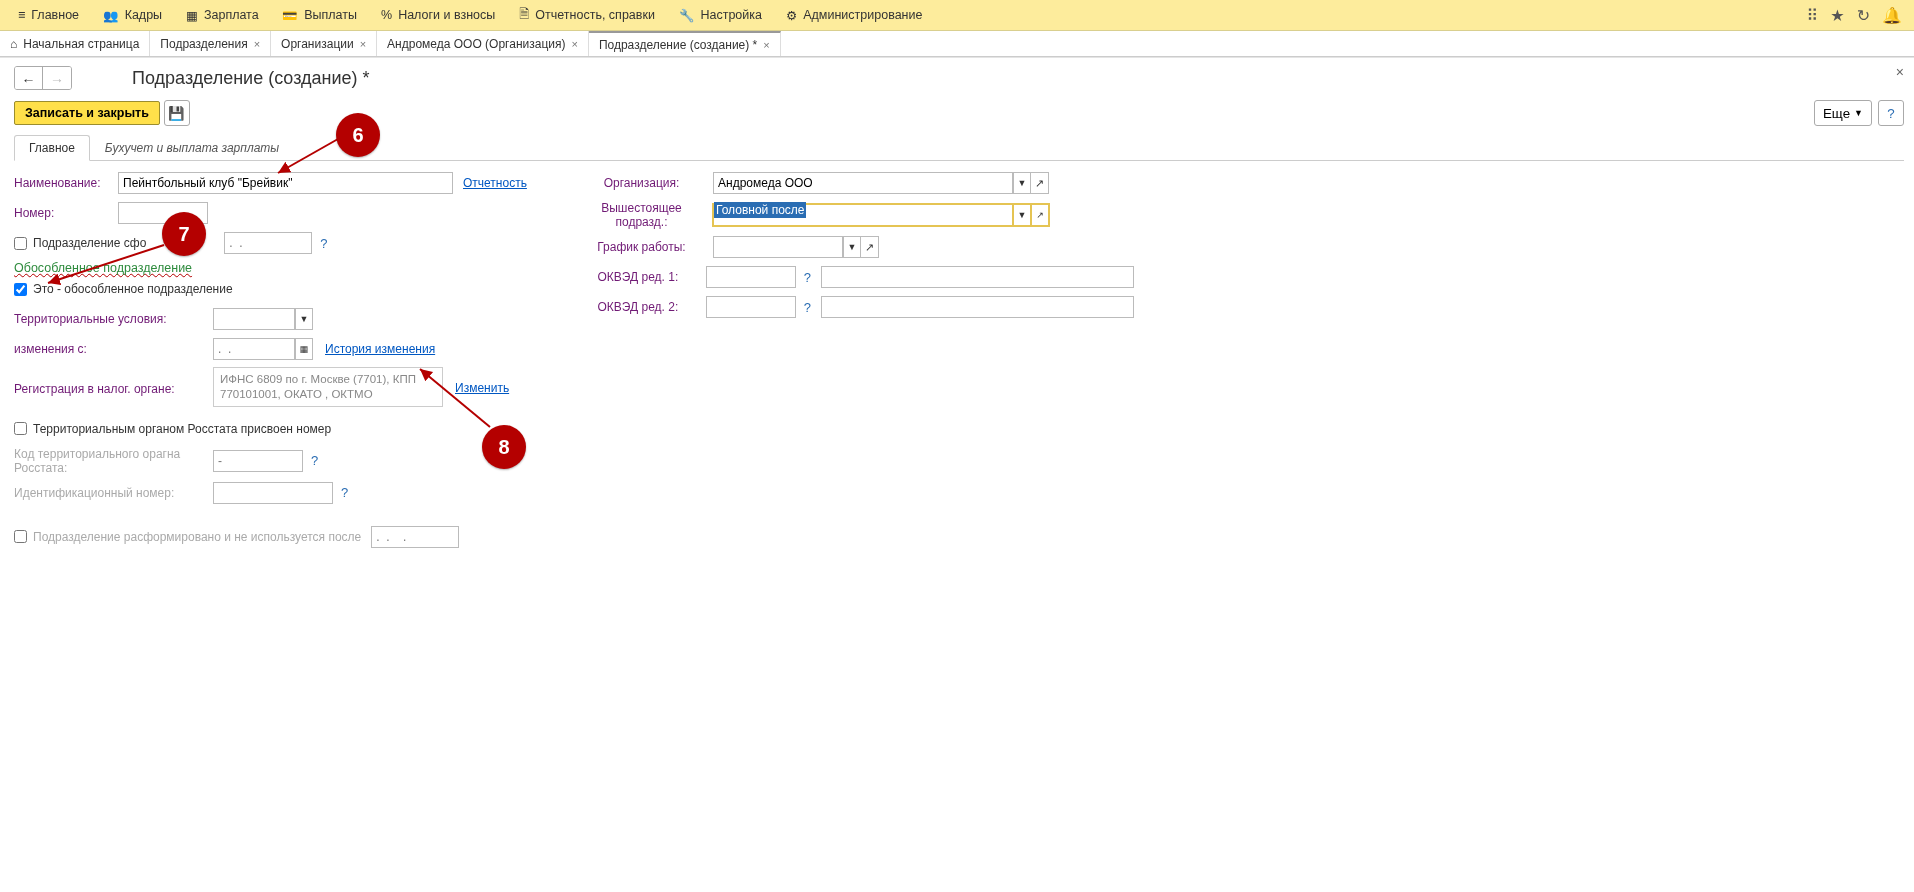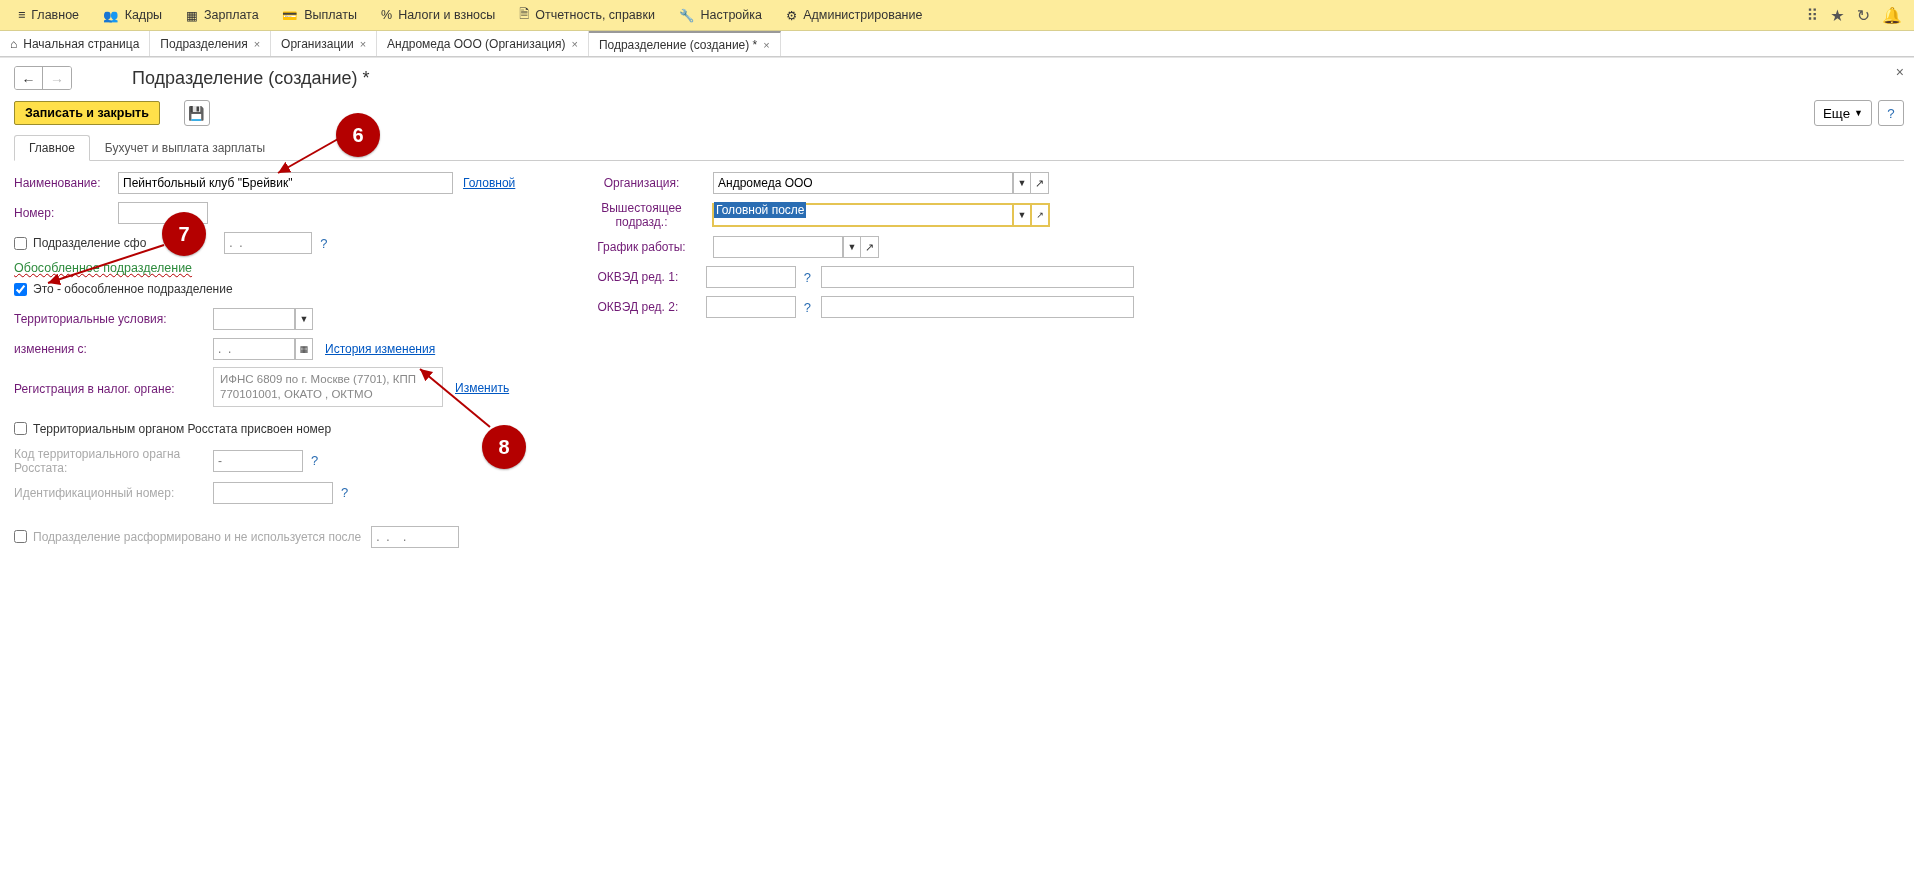--- a/index.html
+++ b/index.html
@@ -18,30 +18,30 @@
 .page { position: relative; padding: 8px 10px 0 14px; border-top: 1px solid #e4e4e4; }
 .page-top { display: flex; align-items: center; gap: 10px; margin-bottom: 10px; }
 .navbtn { border: 1px solid #aaa; background: #fff; width: 28px; height: 22px; display: inline-flex; align-items: center; justify-content: center; border-radius: 3px; cursor: pointer; font-size: 14px; color: #333;}
 .navbtn.disabled { color: #bbb; }
 .navgroup { display:inline-flex; border:1px solid #aaa; border-radius:3px; overflow:hidden;}
 .navgroup .navbtn{ border:none; border-right:1px solid #aaa; border-radius:0;}
 .navgroup .navbtn:last-child{border-right:none;}
 .page-title { font-size: 18px; margin-left: 50px; }
 .close-page { position: absolute; right: 10px; top: 6px; font-size: 14px; color: #666; cursor: pointer; }
 
-.cmdbar { display: flex; align-items: center; gap: 24px; margin-bottom: 8px; }
+.cmdbar { display: flex; align-items: center; gap: 4px; margin-bottom: 8px; }
 .btn-primary { background: #ffe04a; border: 1px solid #9b8d2e; padding: 4px 10px; font-weight: bold; cursor: pointer; border-radius: 2px; font-size: 12.5px; }
 .btn-icon { border: 1px solid #aaa; background: #fff; width: 26px; height: 26px; display: inline-flex; align-items: center; justify-content: center; border-radius: 3px; cursor: pointer; color: #2a6db3; }
 .btn-more { border: 1px solid #aaa; background: #fff; padding: 3px 8px; border-radius: 3px; cursor: pointer; display:inline-flex; align-items:center; gap:4px;}
 .cmdbar .right { margin-left: auto; display: flex; gap: 6px; }
 
 .inner-tabs { display: flex; border-bottom: 1px solid #ccc; margin-bottom: 10px; }
 .inner-tab { padding: 5px 14px; cursor: pointer; font-size: 12px; border:1px solid transparent; border-bottom:none; position:relative; top:1px;}
 .inner-tab.active { background: #fff; border:1px solid #ccc; border-bottom: 1px solid #fff; border-radius:3px 3px 0 0;}
-.inner-tab:not(.active) { color: #555; }
+.inner-tab:not(.active) { color: #555; font-style: italic; }
 
 .form-area { position: relative; }
 .cols { display: flex; gap: 40px; }
 .col-left { width: 520px; }
 .col-right { width: 560px; }
 
 .frow { display: flex; align-items: center; margin-bottom: 6px; min-height: 24px; gap: 4px;}
 .flabel { width: 100px; font-size: 12px; color: #701a75; }
 .col-right .flabel { width: 135px; text-align: center; }
 
@@ -167,21 +167,21 @@
     <div class="inner-tab active">Главное</div>
     <div class="inner-tab">Бухучет и выплата зарплаты</div>
   </div>
 
   <div class="form-area cols">
 
     <div class="col-left">
       <div class="frow">
         <div class="flabel">Наименование:</div>
         <input type="text" class="tb" style="width: 335px;" value="Пейнтбольный клуб &quot;Брейвик&quot;">
-        <span class="link" style="margin-left:6px">Головной</span>
+        <span class="link" style="margin-left:6px">Отчетность</span>
       </div>
       <div class="frow">
         <div class="flabel">Номер:</div>
         <input type="text" class="tb" style="width: 90px;">
       </div>
       <div class="frow">
         <label class="cbx">
           <input type="checkbox" style="">
           <span>Подразделение сфо</span>
         </label>

